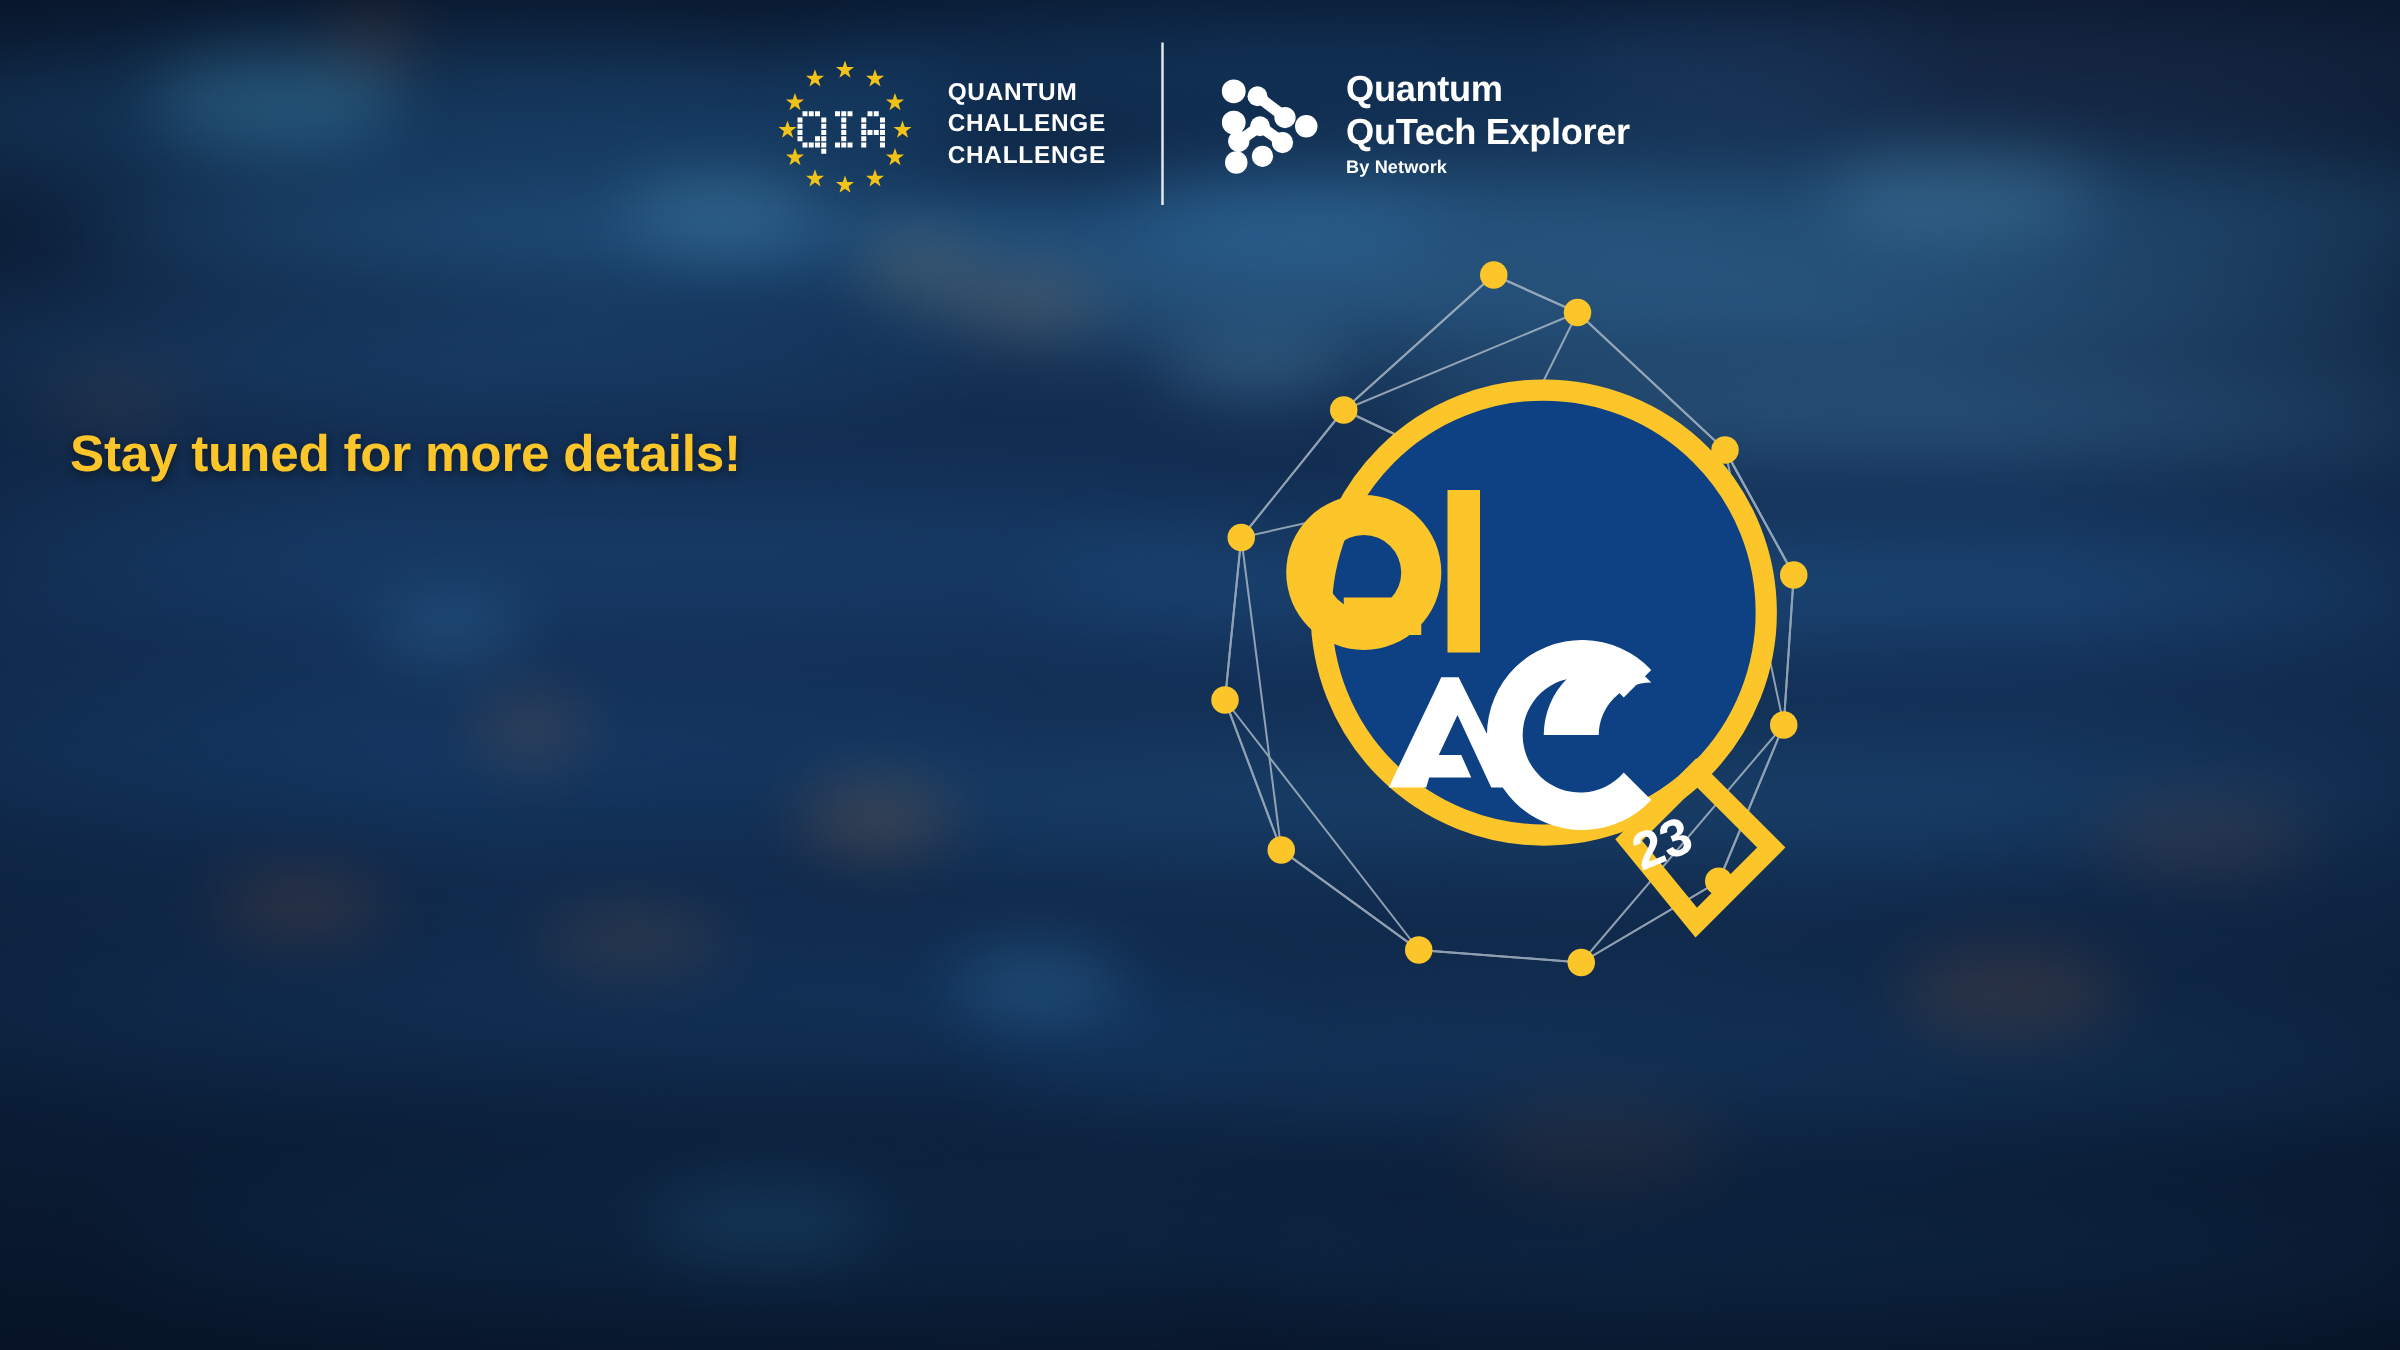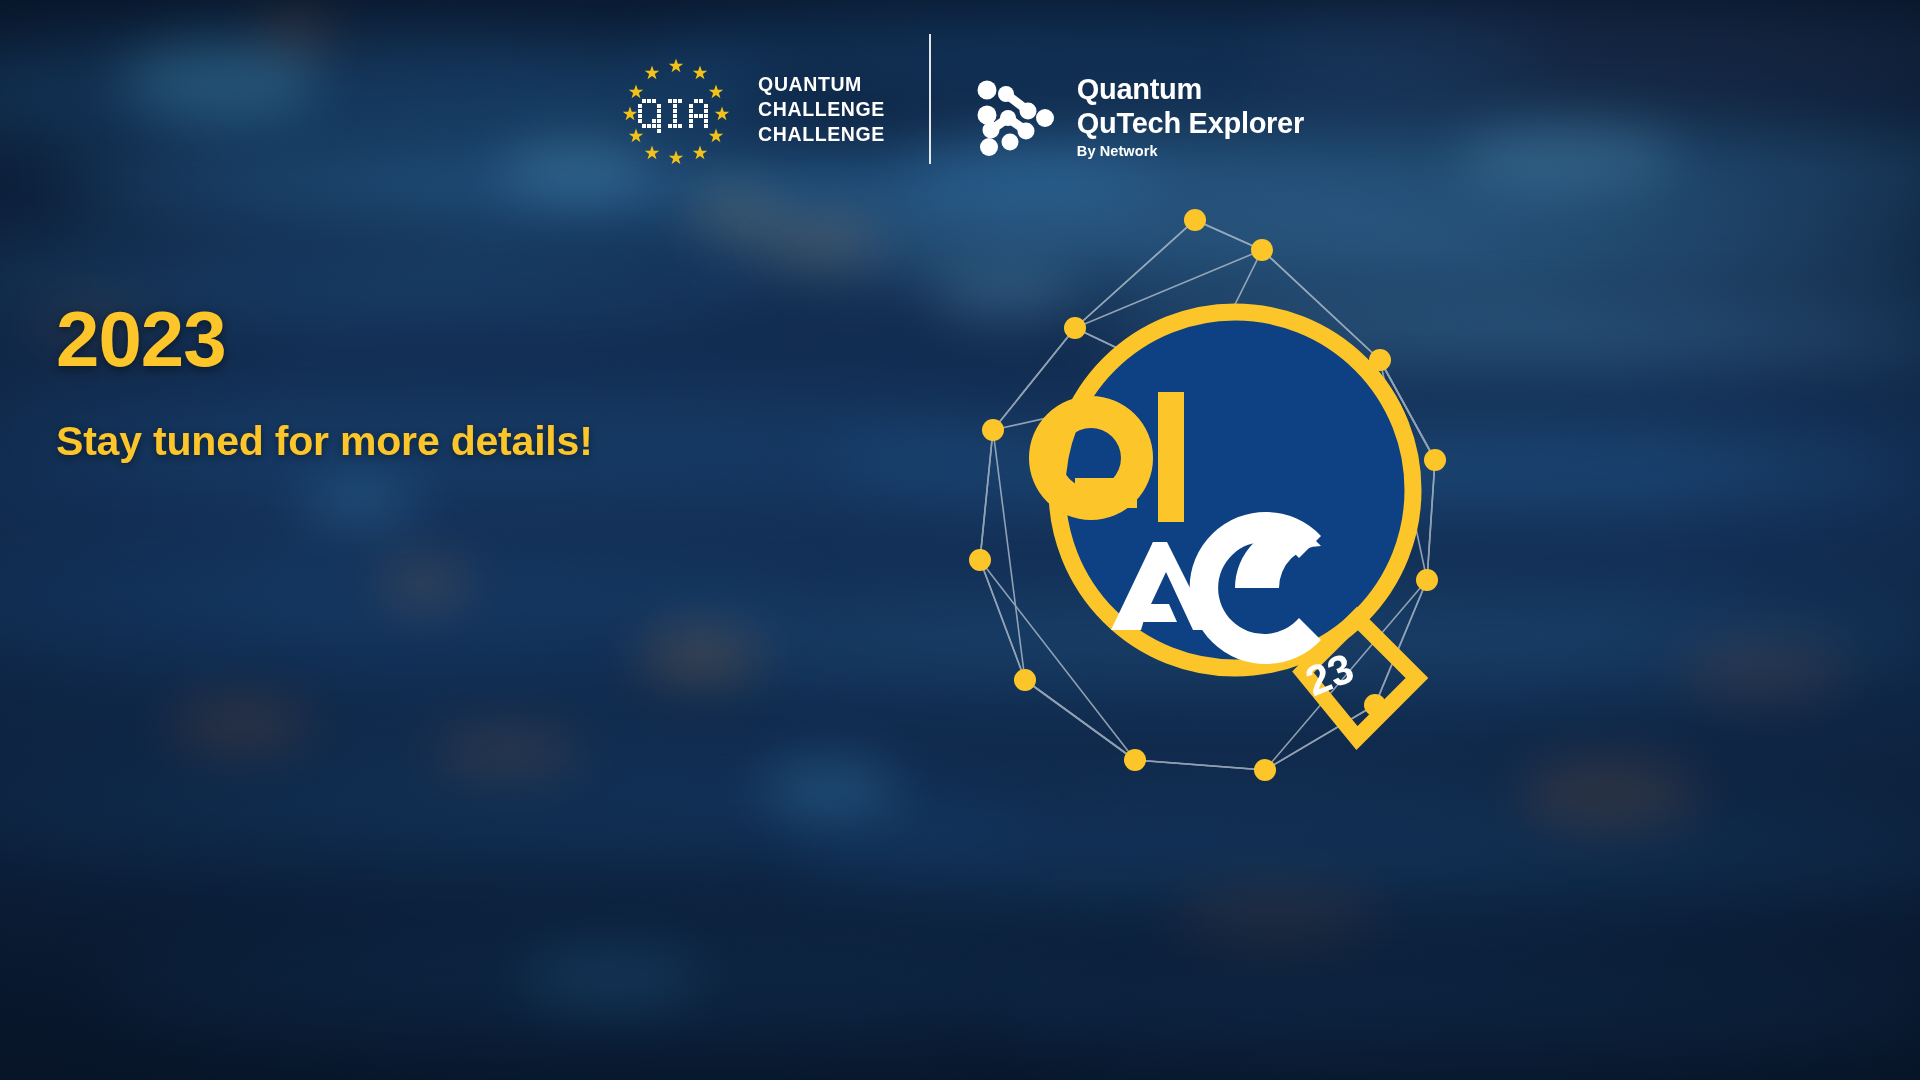--- a/index.html
+++ b/index.html
@@ -15,21 +15,21 @@
       linear-gradient(180deg,#0b1c35 0%, #11294a 22%, #14325a 45%, #102a4c 70%, #0b1d36 100%);
   }
   .bg-streaks{position:absolute;inset:0;}
   .streak{position:absolute;border-radius:50%;filter:blur(34px);opacity:.55;}
   .glow{position:absolute;border-radius:50%;filter:blur(26px);}
   .vign{position:absolute;inset:0;
      background:radial-gradient(ellipse 90% 75% at 50% 45%, rgba(0,0,0,0) 40%, rgba(3,10,22,.55) 100%);}
 
   
   .header{position:absolute;left:0;top:34px;width:1920px;display:flex;justify-content:center;
-          align-items:flex-end;gap:0;}
+          align-items:center;gap:0;}
   .qia-block{display:flex;align-items:center;gap:22px;}
   .qia-mark{position:relative;width:120px;height:110px;}
   .qia-text{color:#ffffff;font-weight:bold;font-size:19.5px;line-height:25px;letter-spacing:.6px;}
 
   .divider{width:2px;height:130px;background:rgba(255,255,255,.88);margin:0 44px;}
 
   .qne-block{display:flex;align-items:center;gap:20px;}
   .qne-text{line-height:1.18;}
   .qne-l1,.qne-l2{color:#fff;font-size:29px;font-weight:bold;letter-spacing:-.3px;}
   .qne-sub{color:#fff;font-size:14.5px;font-weight:bold;margin-top:3px;letter-spacing:.1px;}
@@ -220,21 +220,20 @@
       </div>
       <div class="qne-text">
         <div class="qne-l1">Quantum</div>
         <div class="qne-l2">QuTech Explorer</div>
         <div class="qne-sub">By Network</div>
       </div>
     </div>
   </div>
 
   <div class="copy">
-    <div class="year">2023</div>
     <div class="tagline">Stay tuned for more details!</div>
   </div>
 
   <div class="cluster">
     <svg width="660" height="660" viewBox="0 0 660 660">
 
       <g stroke="#b3c0cc" stroke-width="1.6" fill="none" opacity=".78">
         <polyline points="170,168 290,60 357,90 475,200 530,300 522,420 470,545 360,610 230,600 120,520 75,400 88,270 170,168"></polyline>
         <line x1="170" y1="168" x2="357" y2="90"></line>
         <line x1="170" y1="168" x2="290" y2="225"></line>

